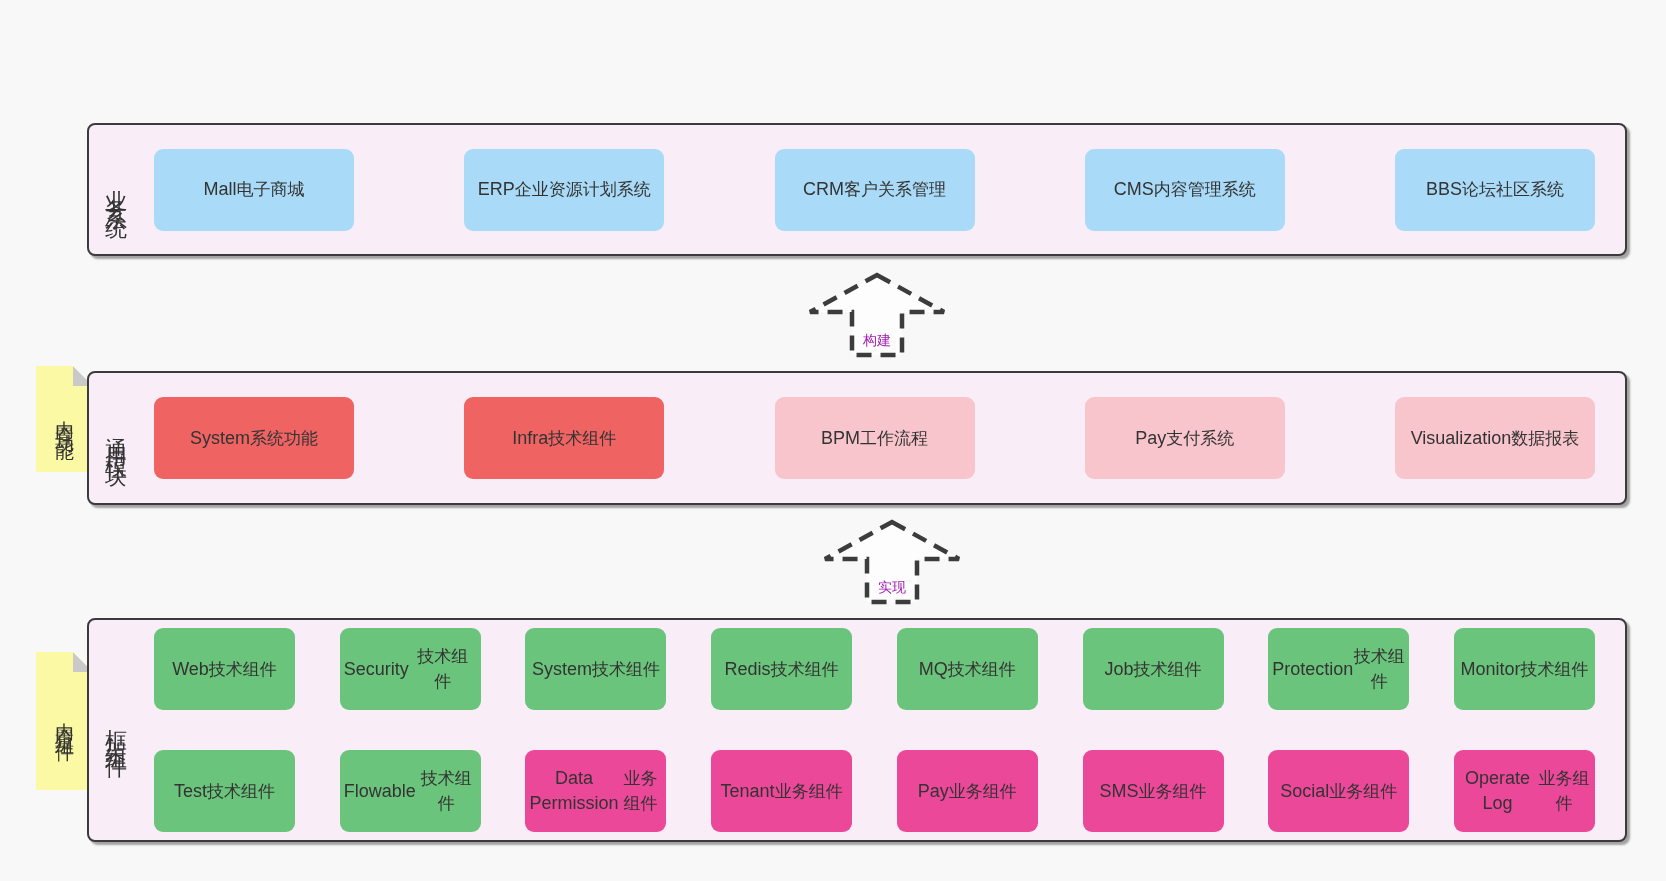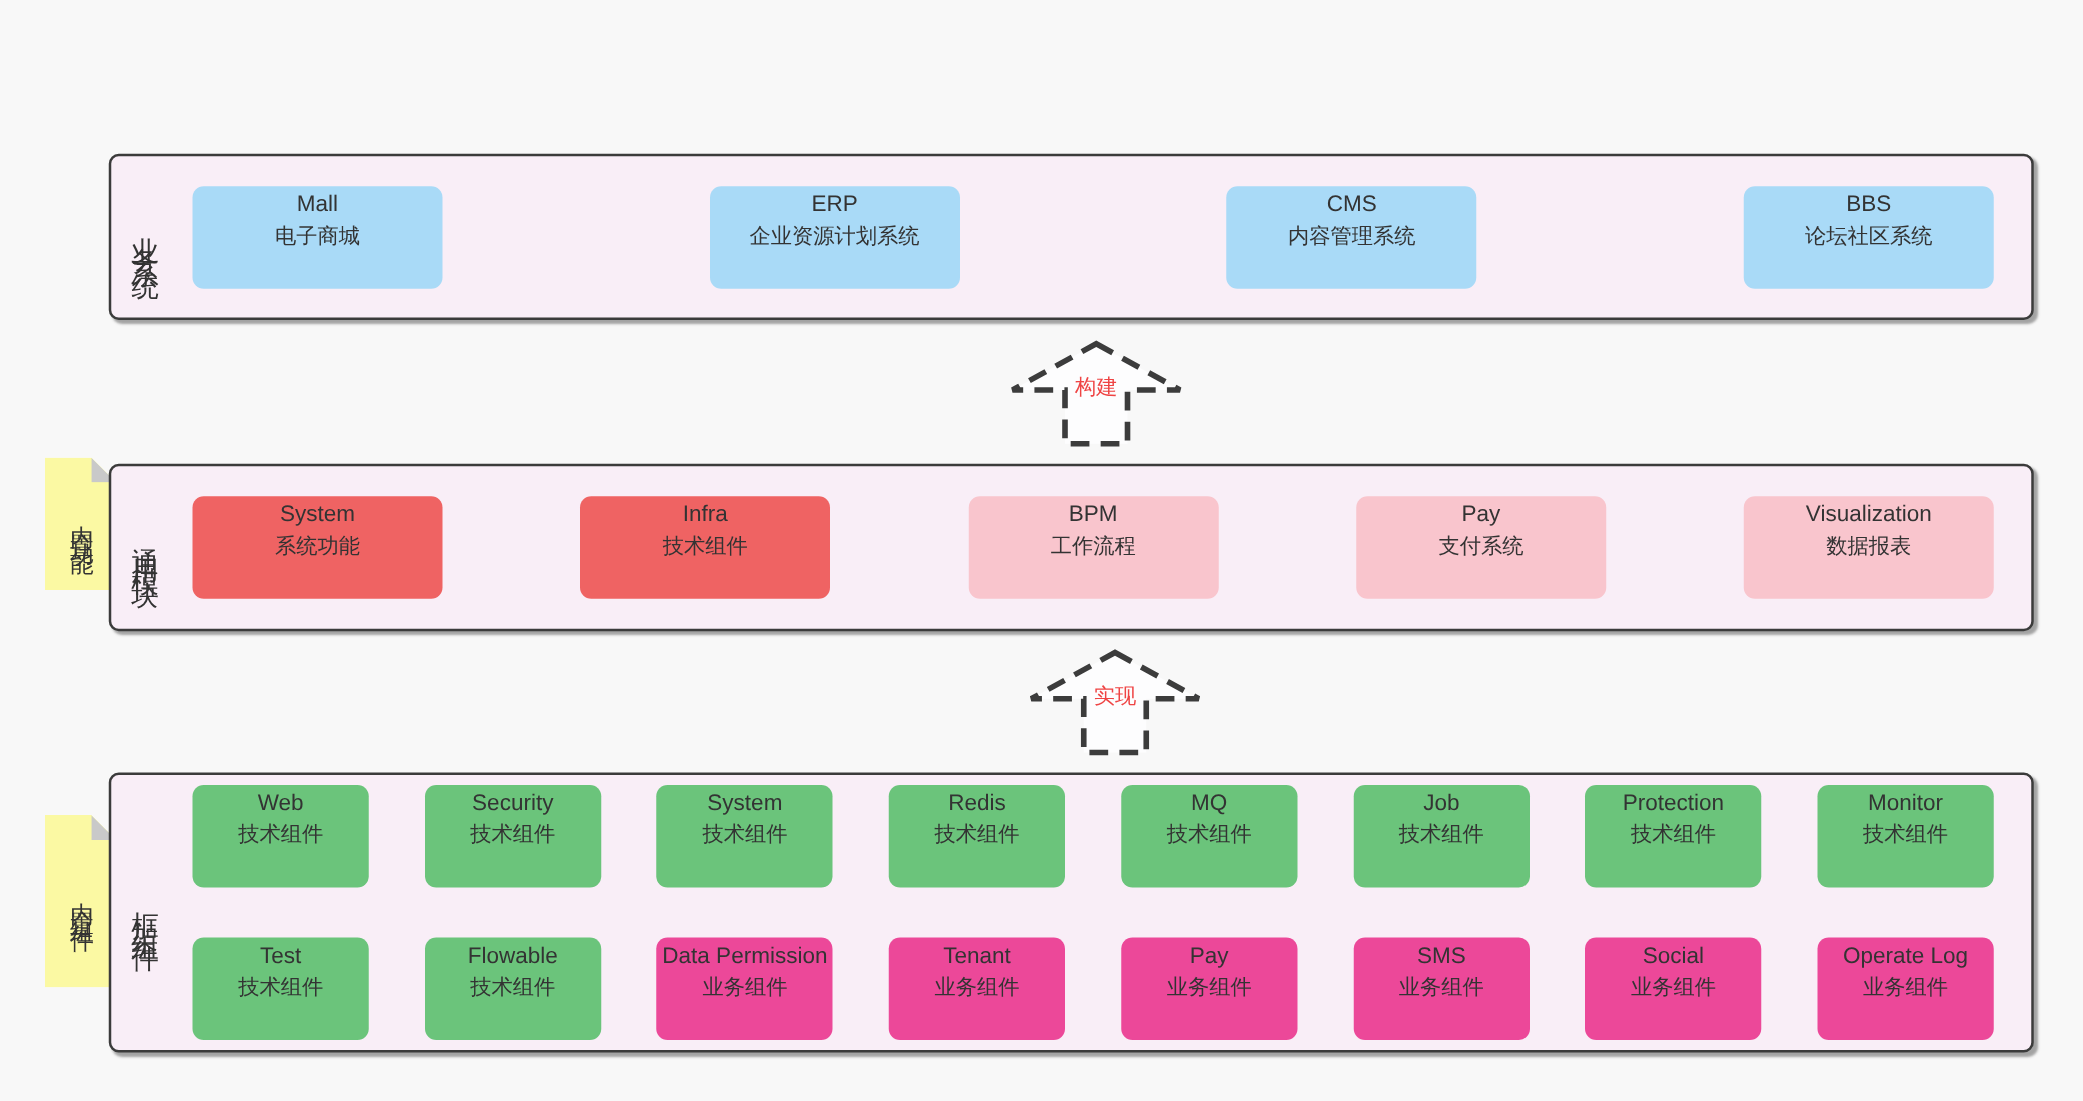--- a/index.html
+++ b/index.html
@@ -24,22 +24,22 @@
   .boxes{
     position:absolute;left:65px;right:30px;top:0;bottom:0;
     display:flex;justify-content:space-between;align-items:center;
   }
   .rows{
     position:absolute;left:65px;right:30px;top:0;bottom:0;
     display:flex;flex-direction:column;justify-content:center;gap:40px;
   }
   .boxrow{display:flex;justify-content:space-between;}
   .box{
-    border-radius:9px;display:flex;flex-direction:column;
-    align-items:center;justify-content:flex-start;text-align:center;
+    border-radius:9px;display:flex;flex-direction:row;
+    align-items:center;justify-content:center;text-align:center;
     font-size:18px;line-height:25px;color:#333;box-sizing:border-box;padding:2px 4px;
   }
   .w6{width:200px;height:82px;}
   .w8{width:141px;height:82px;}
   .blue{background:#a9daf7;}
   .red{background:#ef6363;}
   .pink{background:#f9c5cd;}
   .gdark{background:#6bc47b;}
   .glight{background:#ec4899;}
   .box-title{font-size:18px;}
@@ -53,22 +53,22 @@
     content:"";position:absolute;top:0;right:0;width:20px;height:20px;
     background:#c9c9c9;clip-path:polygon(0 0,100% 100%,0 100%);
   }
   .sticky-text{
     writing-mode:vertical-lr;text-orientation:upright;
     font-size:19px;letter-spacing:7px;color:#333;white-space:nowrap;
   }
   .arrow{position:absolute;width:140px;height:86px;z-index:2;}
   .arrow svg{display:block;}
   .arrow-label{
-    position:absolute;left:50%;top:26px;transform:translateX(-50%);
-    background:#fdfdfe;font-size:17px;color:#ef4444;padding:0 2px;white-space:nowrap;
+    position:absolute;left:50%;top:60px;transform:translateX(-50%);
+    background:#fdfdfe;font-size:14px;color:#a21caf;padding:0 2px;white-space:nowrap;
   }
 </style>
 </head>
 <body>
 
 <div class="sticky" style="top:366px;height:106px;">
   <span class="sticky-text">内置功能</span>
 </div>
 <div class="sticky" style="top:652px;height:138px;">
   <span class="sticky-text">内置组件</span>
@@ -77,20 +77,24 @@
 <section class="panel" style="top:123px;height:133px;">
   <div class="panel-label">业务系统</div>
   <div class="boxes">
     <div class="box w6 blue">
       <span class="box-title">Mall</span>
       <span class="box-sub">电子商城</span>
     </div>
     <div class="box w6 blue">
       <span class="box-title">ERP</span>
       <span class="box-sub">企业资源计划系统</span>
+    </div>
+    <div class="box w6 blue">
+      <span class="box-title">CRM</span>
+      <span class="box-sub">客户关系管理</span>
     </div>
     <div class="box w6 blue">
       <span class="box-title">CMS</span>
       <span class="box-sub">内容管理系统</span>
     </div>
     <div class="box w6 blue">
       <span class="box-title">BBS</span>
       <span class="box-sub">论坛社区系统</span>
     </div>
   </div>

